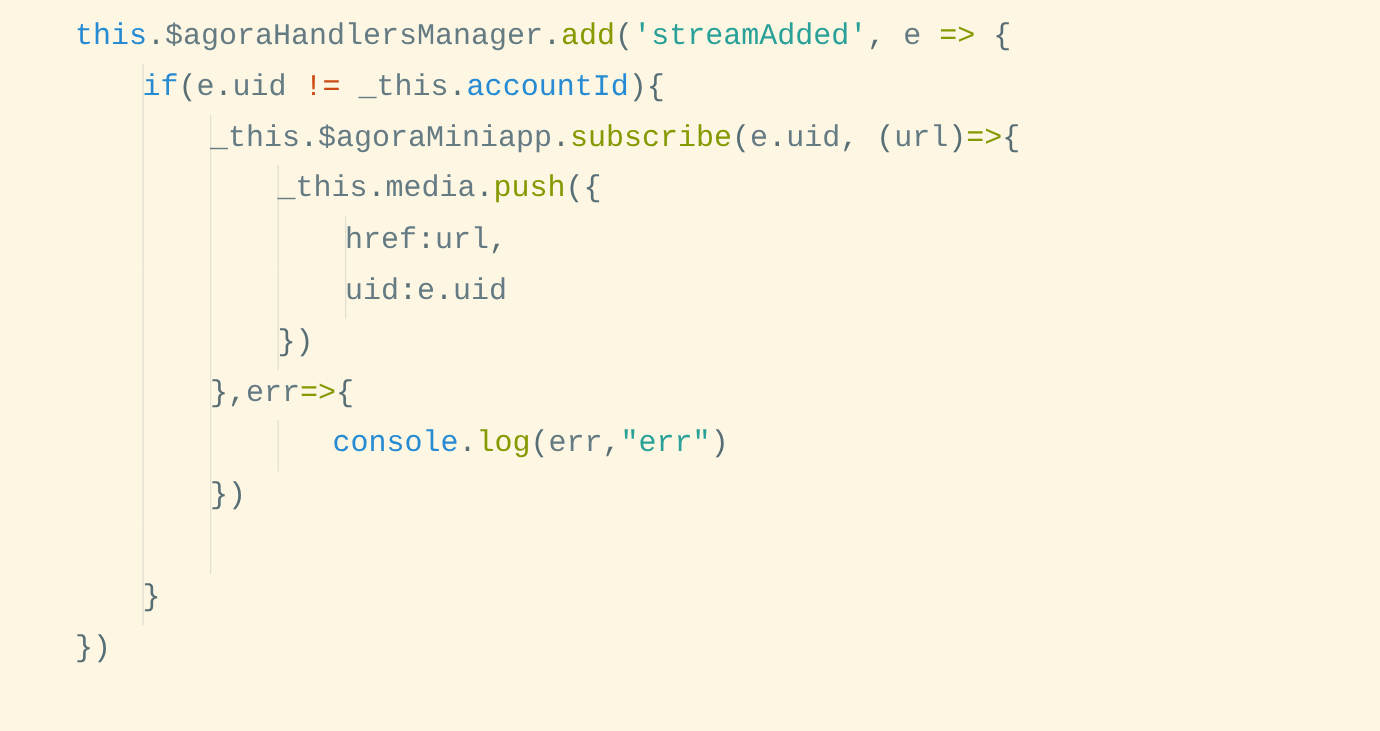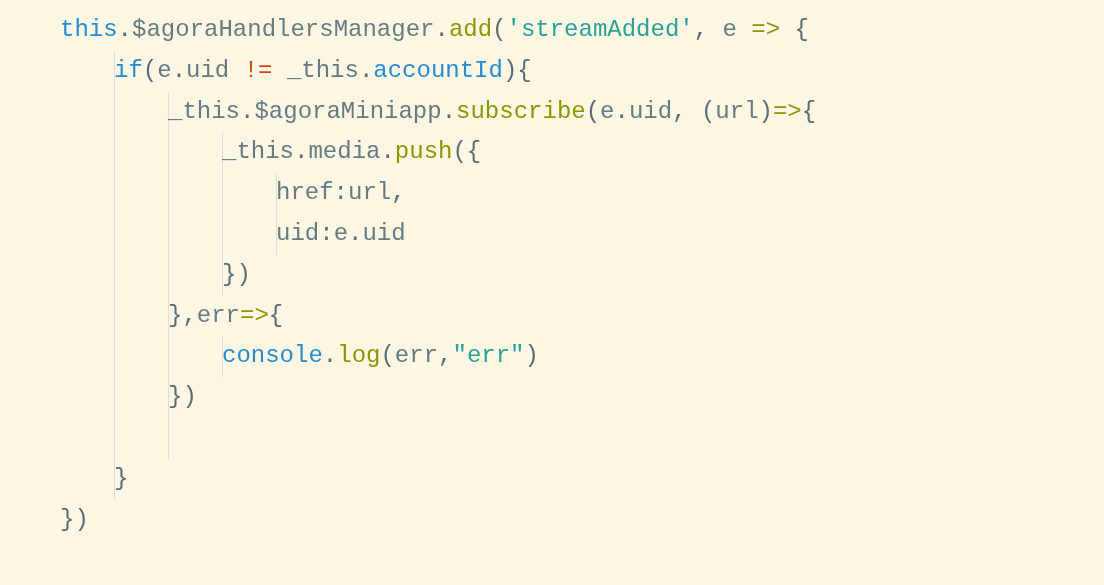--- a/index.html
+++ b/index.html
@@ -34,20 +34,20 @@
       position: relative;
       z-index: 1;
     }
     .keyword { color: #268bd2; }
     .property { color: #657b83; }
     .method { color: #859900; }
     .string { color: #2aa198; }
     .operator { color: #859900; }
     .punct { color: #586e75; }
     .param { color: #657b83; }
-    .console { color: #268bd2; }
+    .console { color: #268bd2; padding-left: 44px; }
     .notequal { color: #cb4b16; }
     .accountProp { color: #268bd2; text-align: center; }
   </style>
 </head>
 <body>
 
 <div class="code-container" id="code-root"><div class="line"><span class="line-content" style="padding-left: 0px;"><span class="keyword">this</span><span class="punct">.</span><span class="property">$agoraHandlersManager</span><span class="punct">.</span><span class="method">add</span><span class="punct">(</span><span class="string">'streamAdded'</span><span class="punct">, </span><span class="param">e</span><span class="punct"> </span><span class="operator">=&gt;</span><span class="punct"> {</span></span></div><div class="line"><div class="indent-guide" style="left: 54px;"></div><span class="line-content" style="padding-left: 54px;"><span class="keyword">if</span><span class="punct">(</span><span class="param">e</span><span class="punct">.</span><span class="property">uid</span><span class="punct"> </span><span class="notequal">!=</span><span class="punct"> </span><span class="param">_this</span><span class="punct">.</span><span class="accountProp">accountId</span><span class="punct">){</span></span></div><div class="line"><div class="indent-guide" style="left: 54px;"></div><div class="indent-guide" style="left: 108px;"></div><span class="line-content" style="padding-left: 108px;"><span class="param">_this</span><span class="punct">.</span><span class="property">$agoraMiniapp</span><span class="punct">.</span><span class="method">subscribe</span><span class="punct">(</span><span class="param">e</span><span class="punct">.</span><span class="property">uid</span><span class="punct">, (</span><span class="param">url</span><span class="punct">)</span><span class="operator">=&gt;</span><span class="punct">{</span></span></div><div class="line"><div class="indent-guide" style="left: 54px;"></div><div class="indent-guide" style="left: 108px;"></div><div class="indent-guide" style="left: 162px;"></div><span class="line-content" style="padding-left: 162px;"><span class="param">_this</span><span class="punct">.</span><span class="property">media</span><span class="punct">.</span><span class="method">push</span><span class="punct">({</span></span></div><div class="line"><div class="indent-guide" style="left: 54px;"></div><div class="indent-guide" style="left: 108px;"></div><div class="indent-guide" style="left: 162px;"></div><div class="indent-guide" style="left: 216px;"></div><span class="line-content" style="padding-left: 216px;"><span class="property">href</span><span class="punct">:</span><span class="param">url</span><span class="punct">,</span></span></div><div class="line"><div class="indent-guide" style="left: 54px;"></div><div class="indent-guide" style="left: 108px;"></div><div class="indent-guide" style="left: 162px;"></div><div class="indent-guide" style="left: 216px;"></div><span class="line-content" style="padding-left: 216px;"><span class="property">uid</span><span class="punct">:</span><span class="param">e</span><span class="punct">.</span><span class="property">uid</span></span></div><div class="line"><div class="indent-guide" style="left: 54px;"></div><div class="indent-guide" style="left: 108px;"></div><div class="indent-guide" style="left: 162px;"></div><span class="line-content" style="padding-left: 162px;"><span class="punct">})</span></span></div><div class="line"><div class="indent-guide" style="left: 54px;"></div><div class="indent-guide" style="left: 108px;"></div><span class="line-content" style="padding-left: 108px;"><span class="punct">},</span><span class="param">err</span><span class="operator">=&gt;</span><span class="punct">{</span></span></div><div class="line"><div class="indent-guide" style="left: 54px;"></div><div class="indent-guide" style="left: 108px;"></div><div class="indent-guide" style="left: 162px;"></div><span class="line-content" style="padding-left: 162px;"><span class="console">console</span><span class="punct">.</span><span class="method">log</span><span class="punct">(</span><span class="param">err</span><span class="punct">,</span><span class="string">"err"</span><span class="punct">)</span></span></div><div class="line"><div class="indent-guide" style="left: 54px;"></div><div class="indent-guide" style="left: 108px;"></div><span class="line-content" style="padding-left: 108px;"><span class="punct">})</span></span></div><div class="line"><div class="indent-guide" style="left: 54px;"></div><div class="indent-guide" style="left: 108px;"></div><span class="line-content" style="padding-left: 0px;"><span class="punct"></span></span></div><div class="line"><div class="indent-guide" style="left: 54px;"></div><span class="line-content" style="padding-left: 54px;"><span class="punct">}</span></span></div><div class="line"><span class="line-content" style="padding-left: 0px;"><span class="punct">})</span></span></div></div>
 
 </body></html>

